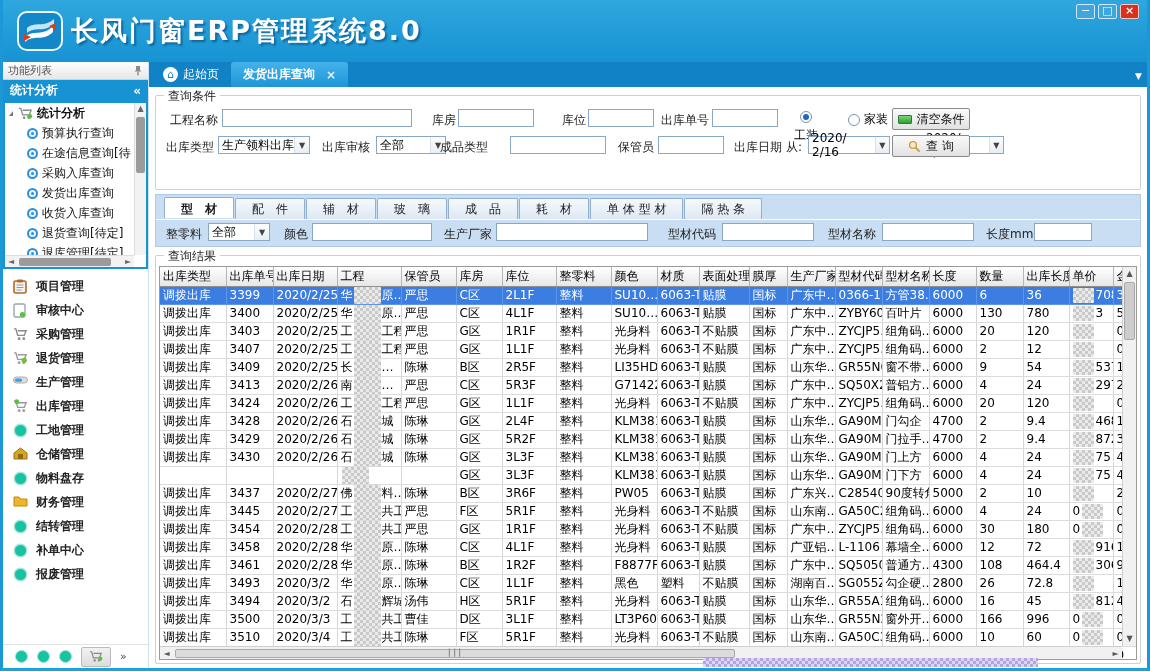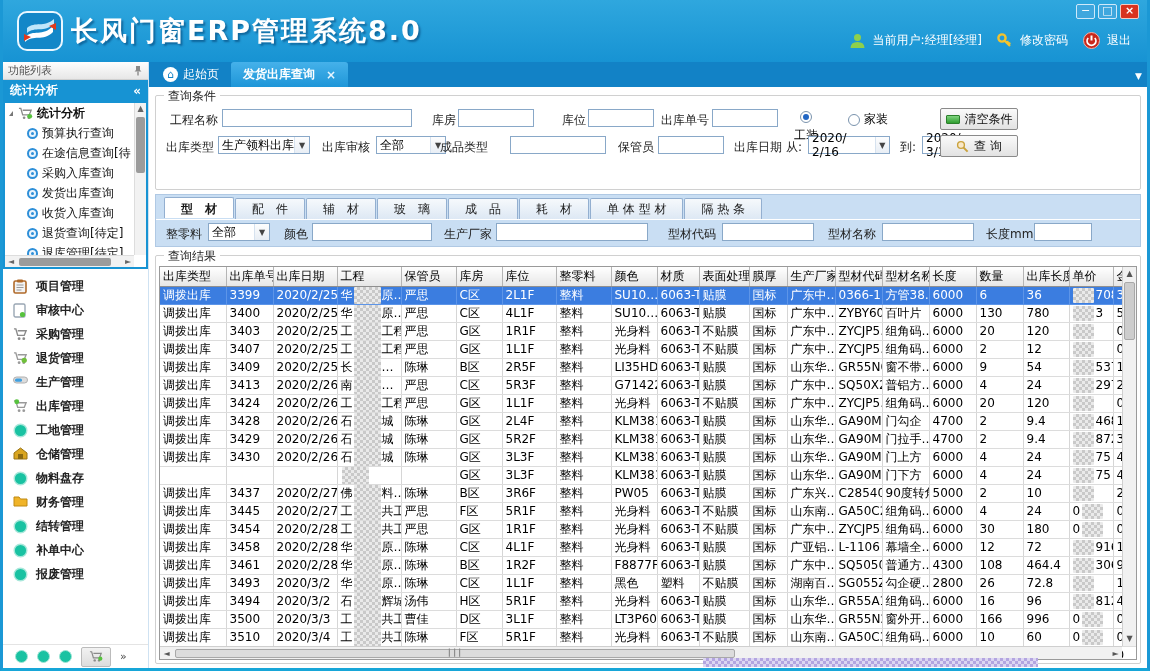--- a/index.html
+++ b/index.html
@@ -51,21 +51,21 @@
   .gbox{border:1px solid #d0d0d0;border-radius:2px;position:relative;margin:8px 6px 0 6px;background:#fff;}
   .gbox>.cap{position:absolute;top:-8px;left:8px;background:#fff;padding:0 4px;font-size:12px;color:#222;}
   .qbox{height:95px;flex-shrink:0;}
   .f{position:absolute;font-size:12px;color:#222;white-space:nowrap;}
   .inp{position:absolute;height:18px;border:1px solid #89a8c8;background:#fff;}
   .combo{position:absolute;height:18px;border:1px solid #89a8c8;background:#fff;font-size:12px;display:flex;align-items:center;padding-left:3px;}
   .combo .da{margin-left:auto;width:15px;height:100%;display:flex;align-items:center;justify-content:center;color:#444;font-size:8px;border-left:1px solid #d6e2ef;background:linear-gradient(#fdfdfd,#e8eef5);}
   .radio{position:absolute;display:flex;align-items:center;gap:4px;font-size:12px;}
   .rb{width:12px;height:12px;border-radius:50%;border:1px solid #7a93ad;background:#fff;position:relative;}
   .rb.on:after{content:"";position:absolute;left:2px;top:2px;width:6px;height:6px;border-radius:50%;background:#2166c4;}
-  .btn{position:absolute;height:22px;width:78px;background:linear-gradient(#fafafa,#e2e2e2);border:1px solid #8a8a8a;border-radius:2px;font-size:12px;display:flex;align-items:center;justify-content:center;gap:5px;color:#111;margin-left:48px;}
+  .btn{position:absolute;height:22px;width:78px;background:linear-gradient(#fafafa,#e2e2e2);border:1px solid #8a8a8a;border-radius:2px;font-size:12px;display:flex;align-items:center;justify-content:center;gap:5px;color:#111;}
   .greenbar{width:14px;height:9px;background:linear-gradient(#7fd37f,#2f9e2f);border:1px solid #2b7f2b;border-radius:1px;}
   
   .mstrip{margin:4px 6px 0 6px;background:#c9def3;border:1px solid #b0c9e4;flex-shrink:0;}
   .mtabs{display:flex;padding:3px 0 0 8px;height:24px;}
   .mtab{border:1px solid #93afd0;background:linear-gradient(#f6f9fc,#dde8f4);font-size:12px;color:#1a1a1a;padding:2px 16px 0 16px;margin-right:1px;border-bottom:none;border-radius:2px 2px 0 0;}
   .mtab.active{background:#fff;font-weight:bold;position:relative;top:-1px;padding-top:3px;}
   .frow{position:relative;height:27px;border-top:1px solid #fff;}
   
   .rbox{flex:1;margin:8px 6px 4px 6px;min-height:0;display:flex;flex-direction:column;padding:10px 3px 3px 3px;}
   .grid-wrap{position:relative;flex:1;border:1px solid #9a9a9a;overflow:hidden;background:#fff;}
@@ -93,38 +93,20 @@
     <span class="logo">
       <svg width="46" height="40" viewBox="0 0 46 40">
         <rect x="1" y="1" width="44" height="38" rx="9" fill="#1387c8" stroke="#eaf7ff" stroke-width="2"></rect>
         <path d="M8 26 C16 18,26 26,36 15 L36 21 C26 31,16 23,8 31 Z" fill="#fff"></path>
         <path d="M10 17 C18 10,27 17,37 8 L37 13 C27 22,18 15,10 22 Z" fill="#bfe6fa"></path>
         <path d="M7 23 l7 3 -7 4 z" fill="#e03a1d"></path>
           <path d="M39 12 l-7 3 7 4 z" fill="#e03a1d"></path>
       </svg>
     </span>
     <span class="title">长风门窗ERP管理系统8.0</span>
-    <span class="hdr-right">
-      <svg width="17" height="16" viewBox="0 0 17 16">
-          <circle cx="8.5" cy="4.5" r="3.5" fill="#8ed04d"></circle>
-          <path d="M1.5 15 Q1.5 9 8.5 9 Q15.5 9 15.5 15 Z" fill="#8ed04d"></path>
-        </svg>
-      <span class="lbl">当前用户:经理[经理]</span>
-      <svg width="16" height="16" viewBox="0 0 16 16">
-          <circle cx="5" cy="5" r="3.6" fill="none" stroke="#f2c32d" stroke-width="2.4"></circle>
-          <path d="M7.6 7.6 L13 13 M11 11 l2.4-1 M9.4 9.4 l2.2-1" stroke="#f2c32d" stroke-width="2.2" fill="none"></path>
-        </svg>
-      <span class="lbl">修改密码</span>
-      <svg width="17" height="17" viewBox="0 0 17 17">
-          <circle cx="8.5" cy="8.5" r="8" fill="#c9281b" stroke="#f0b1aa" stroke-width="1"></circle>
-          <path d="M8.5 3.5 v5" stroke="#fff" stroke-width="2"></path>
-          <path d="M5.2 6 a4.4 4.4 0 1 0 6.6 0" fill="none" stroke="#fff" stroke-width="1.8"></path>
-        </svg>
-      <span>退出</span>
-    </span>
     <span class="winctl">
       <span class="wbtn">−</span>
       <span class="wbtn">□</span>
       <span class="wbtn close">×</span>
     </span>
   </div>
 
   <div class="body">
 
     <div class="side">
@@ -863,21 +845,21 @@
                   <td>整料</td>
                   <td>光身料</td>
                   <td>6063-T5</td>
                   <td>贴膜</td>
                   <td>国标</td>
                   <td>山东华…</td>
                   <td>GR55A11</td>
                   <td>组角码…</td>
                   <td>6000</td>
                   <td>16</td>
-                  <td>96</td>
+                  <td>45</td>
                   <td><span class="mosaic mz-p"></span><span>812</span></td>
                   <td>411</td>
                 </tr>
                 <tr>
                   <td>调拨出库</td>
                   <td>3500</td>
                   <td>2020/3/3</td>
                   <td><span>工</span><span class="mosaic mz-m"></span><span>共工程</span></td>
                   <td>曹佳</td>
                   <td>D区</td>

